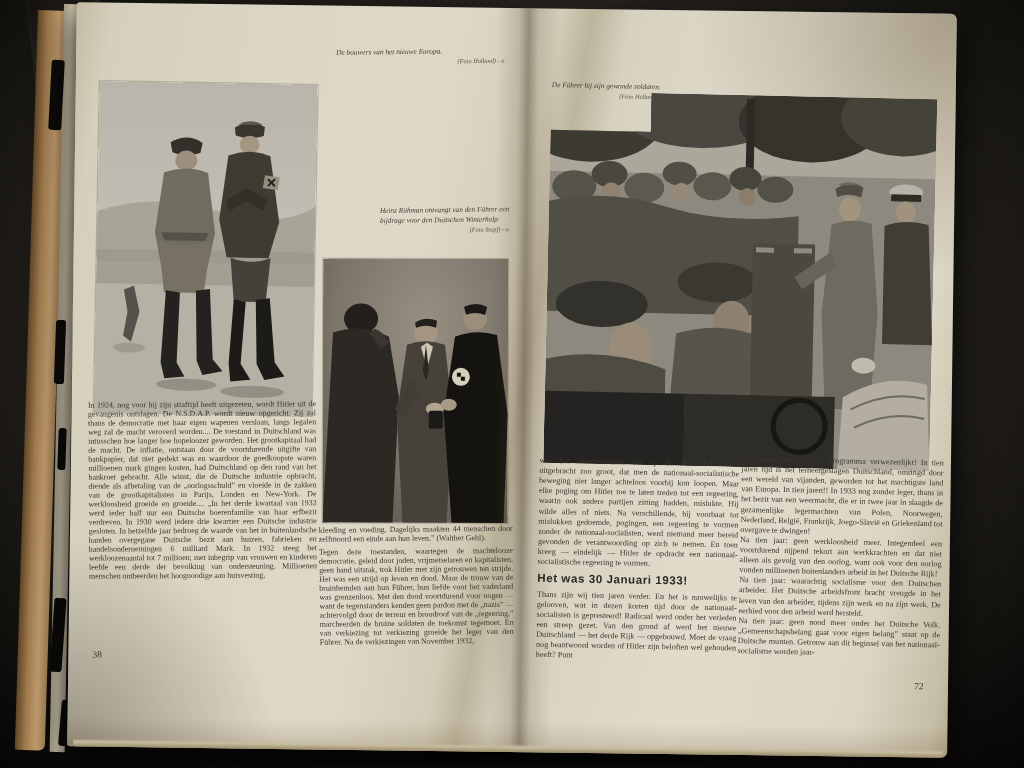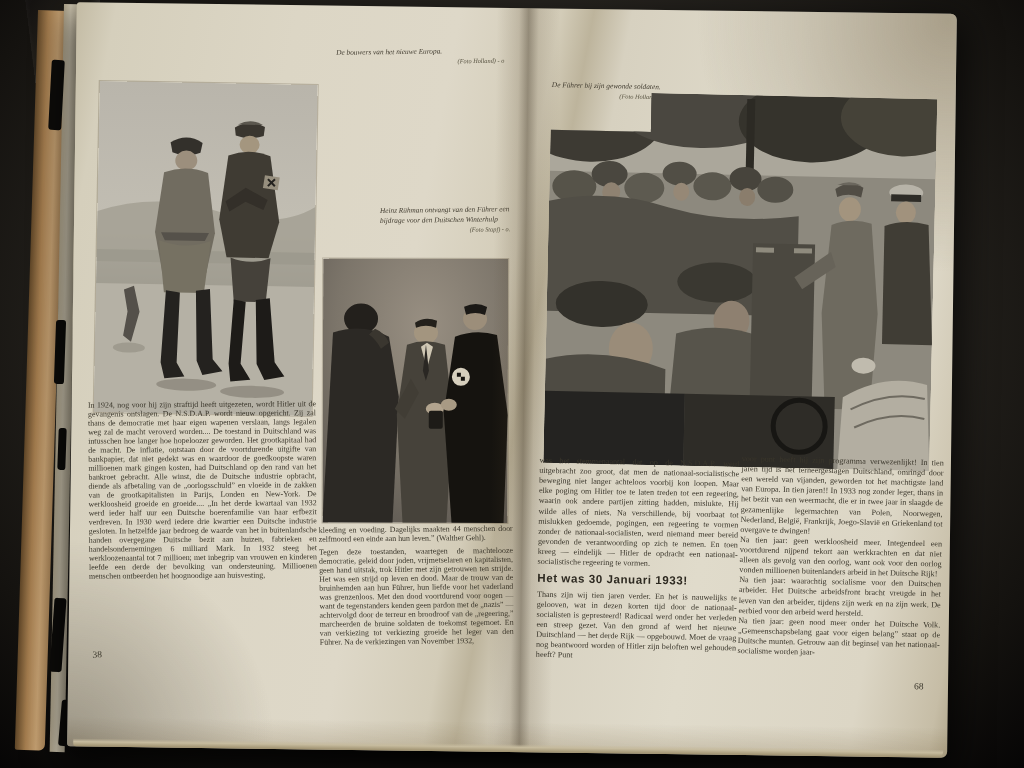--- a/index.html
+++ b/index.html
@@ -271,17 +271,17 @@
       <p>Thans zijn wij tien jaren verder. En het is nauwelijks te gelooven, wat in dezen korten tijd door de nationaal-socialisten is gepresteerd! Radicaal werd onder het verleden een streep gezet. Van den grond af werd het nieuwe Duitschland — het derde Rijk — opgebouwd. Moet de vraag nog beantwoord worden of Hitler zijn beloften wel gehouden heeft? Punt</p>
     </div>
 
     <div class="bodycol col-r2">
       <p>voor punt heeft hij zijn programma verwezenlijkt! In tien jaren tijd is het terneergeslagen Duitschland, omringd door een wereld van vijanden, geworden tot het machtigste land van Europa. In tien jaren!! In 1933 nog zonder leger, thans in het bezit van een weermacht, die er in twee jaar in slaagde de gezamenlijke legermachten van Polen, Noorwegen, Nederland, België, Frankrijk, Joego-Slavië en Griekenland tot overgave te dwingen!</p>
       <p>Na tien jaar: geen werkloosheid meer. Integendeel een voortdurend nijpend tekort aan werkkrachten en dat niet alleen als gevolg van den oorlog, want ook voor den oorlog vonden millioenen buitenlanders arbeid in het Duitsche Rijk!</p>
       <p>Na tien jaar: waarachtig socialisme voor den Duitschen arbeider. Het Duitsche arbeidsfront bracht vreugde in het leven van den arbeider, tijdens zijn werk en na zijn werk. De eerbied voor den arbeid werd hersteld.</p>
       <p>Na tien jaar: geen nood meer onder het Duitsche Volk. „Gemeenschapsbelang gaat voor eigen belang” staat op de Duitsche munten. Getrouw aan dit beginsel van het nationaal-socialisme worden jaar-</p>
     </div>
 
-    <div class="pagenum pn-39">68</div>
+    <div class="pagenum pn-39">72</div>
 
     <div class="bottom-deckle"></div>
   </div>
 </div>
 
 </body></html>

